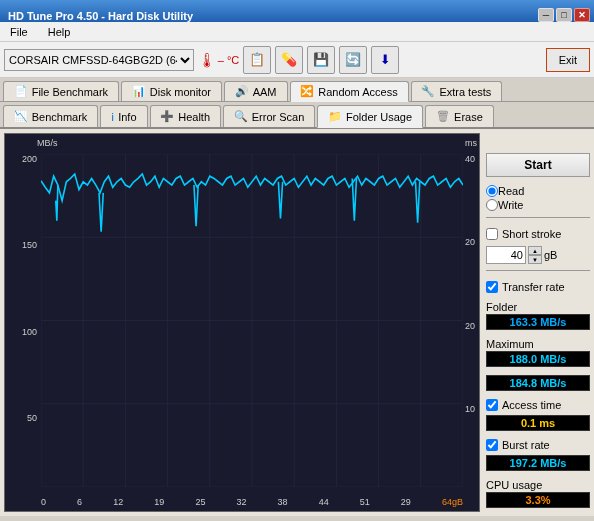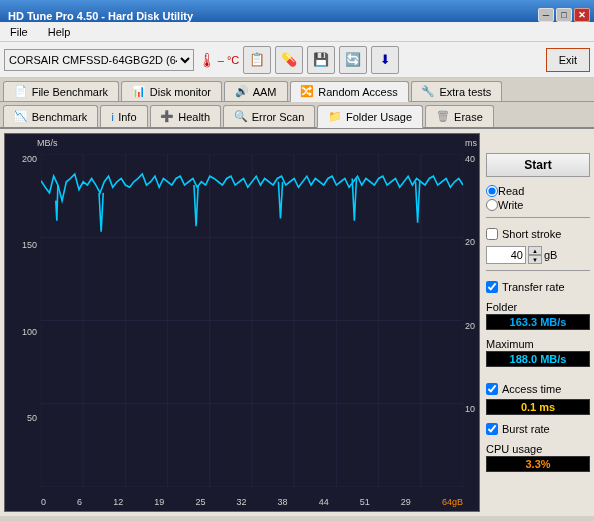--- a/index.html
+++ b/index.html
@@ -445,32 +445,34 @@
       <div class="stat-label">Folder</div>
       <div class="stat-bar">163.3 MB/s</div>
     </div>
 
     <div class="stat-section">
       <div class="stat-label">Maximum</div>
       <div class="stat-bar cyan">188.0 MB/s</div>
     </div>
 
     <div class="stat-section">
+      <div class="stat-bar cyan">184.8 MB/s</div>
     </div>
 
     <div class="checkbox-row">
       <input type="checkbox" checked="" style="">
       <span>Access time</span>
     </div>
     <div class="stat-bar yellow">0.1 ms</div>
 
     <div class="checkbox-row">
       <input type="checkbox" checked="" style="">
       <span>Burst rate</span>
     </div>
+    <div class="stat-bar cyan">197.2 MB/s</div>
 
     <div class="stat-section">
       <div class="stat-label">CPU usage</div>
       <div class="stat-bar orange">3.3%</div>
     </div>
   </div>
 
 </div>
 
 </body></html>

